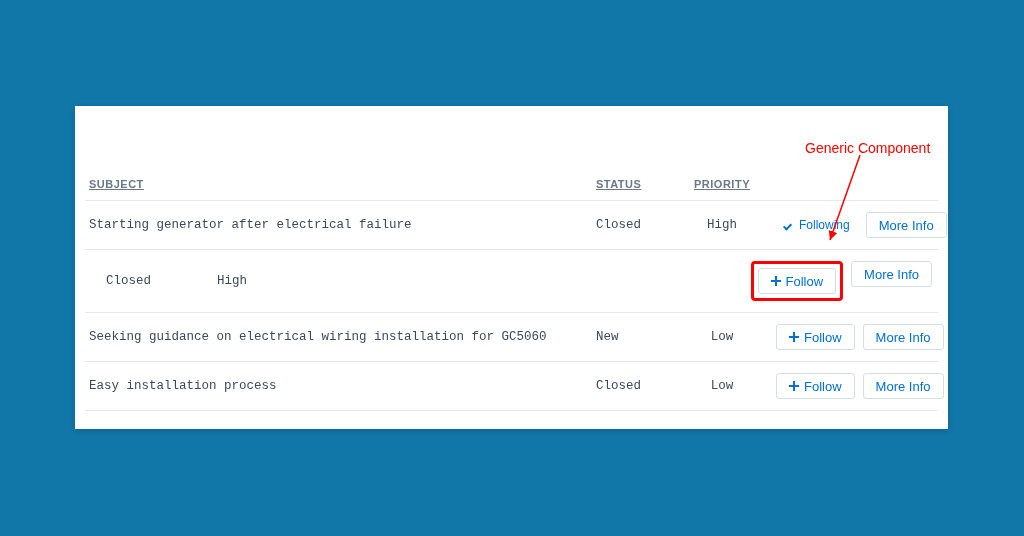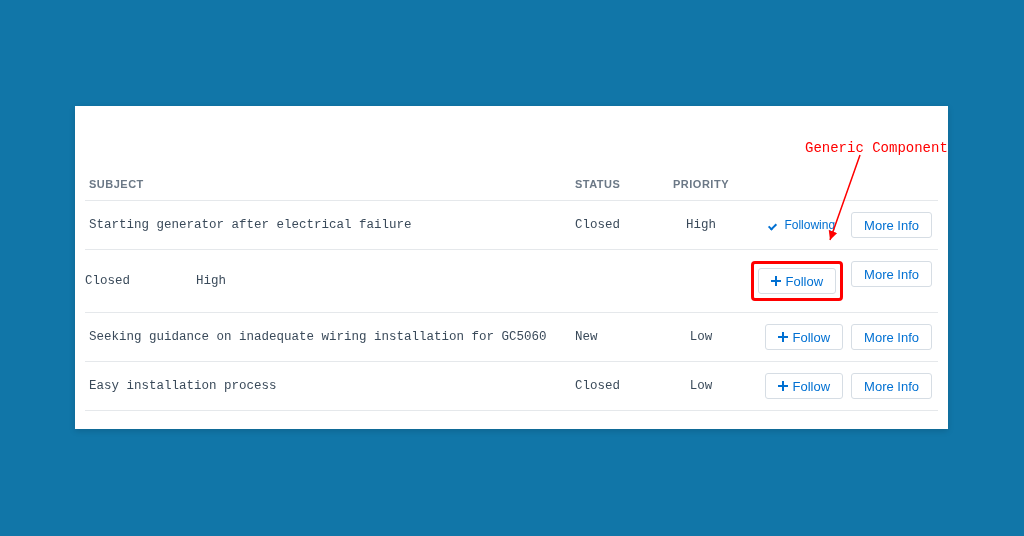--- a/index.html
+++ b/index.html
@@ -30,23 +30,24 @@
   }
   .thead {
     padding: 72px 0 10px 0;
   }
   .th {
     font-size: 11px;
     font-weight: 700;
     letter-spacing: 0.5px;
     color: #6b7886;
     text-transform: uppercase;
+    text-decoration: underline;
   }
   .col-subject { flex: 0 0 490px; padding-left: 4px; }
-  .col-status  { flex: 0 0 72px; }
+  .col-status  { flex: 0 0 72px; margin-left: 21px; }
   .col-priority{ flex: 0 0 108px; text-align: center; }
   .col-actions { flex: 1 1 auto; display: flex; justify-content: flex-end; gap: 8px; padding-right: 6px; }
   .trow {
     padding: 11px 0;
     font-size: 12.5px;
     color: #3a4a5a;
   }
   .trow .cell { color: #3a4a5a; font-family: Liberation Mono, monospace; }
   .btn {
     height: 26px;
@@ -142,21 +143,21 @@
             <span class="highlight-box">
               <button class="btn">
                 <span class="icon-plus"></span>
                 <span>Follow</span>
               </button>
             </span>
             <button class="btn">More Info</button>
           </div>
         </div>
         <div class="trow">
-          <div class="cell col-subject">Seeking guidance on inadequate wiring installation for GC5060</div>
+          <div class="cell col-subject">Seeking guidance on electrical wiring installation for GC5060</div>
           <div class="cell col-status">New</div>
           <div class="cell col-priority">Low</div>
           <div class="col-actions">
             <button class="btn">
               <span class="icon-plus"></span>
               <span>Follow</span>
             </button>
             <button class="btn">More Info</button>
           </div>
         </div>
@@ -169,21 +170,21 @@
               <span class="icon-plus"></span>
               <span>Follow</span>
             </button>
             <button class="btn">More Info</button>
           </div>
         </div>
       </div>
   </div>
 </div>
 
-<div class="annotation" style="left:805px; top:140px;font-family:Liberation Mono, monospace;">Generic Component</div>
+<div class="annotation" style="left:805px; top:140px;">Generic Component</div>
 
 <svg class="arrow-svg" style="left:0;top:0;width:1024px;height:536px;">
   <defs>
     <marker id="arrowhead" markerWidth="8" markerHeight="8" refX="6" refY="3" orient="auto">
       <path d="M0,0 L6,3 L0,6 Z" fill="#ff0000"></path>
     </marker>
   </defs>
   <line x1="860" y1="155" x2="830" y2="240" stroke="#ff0000" stroke-width="1.5" marker-end="url(#arrowhead)"></line>
 </svg>
 

